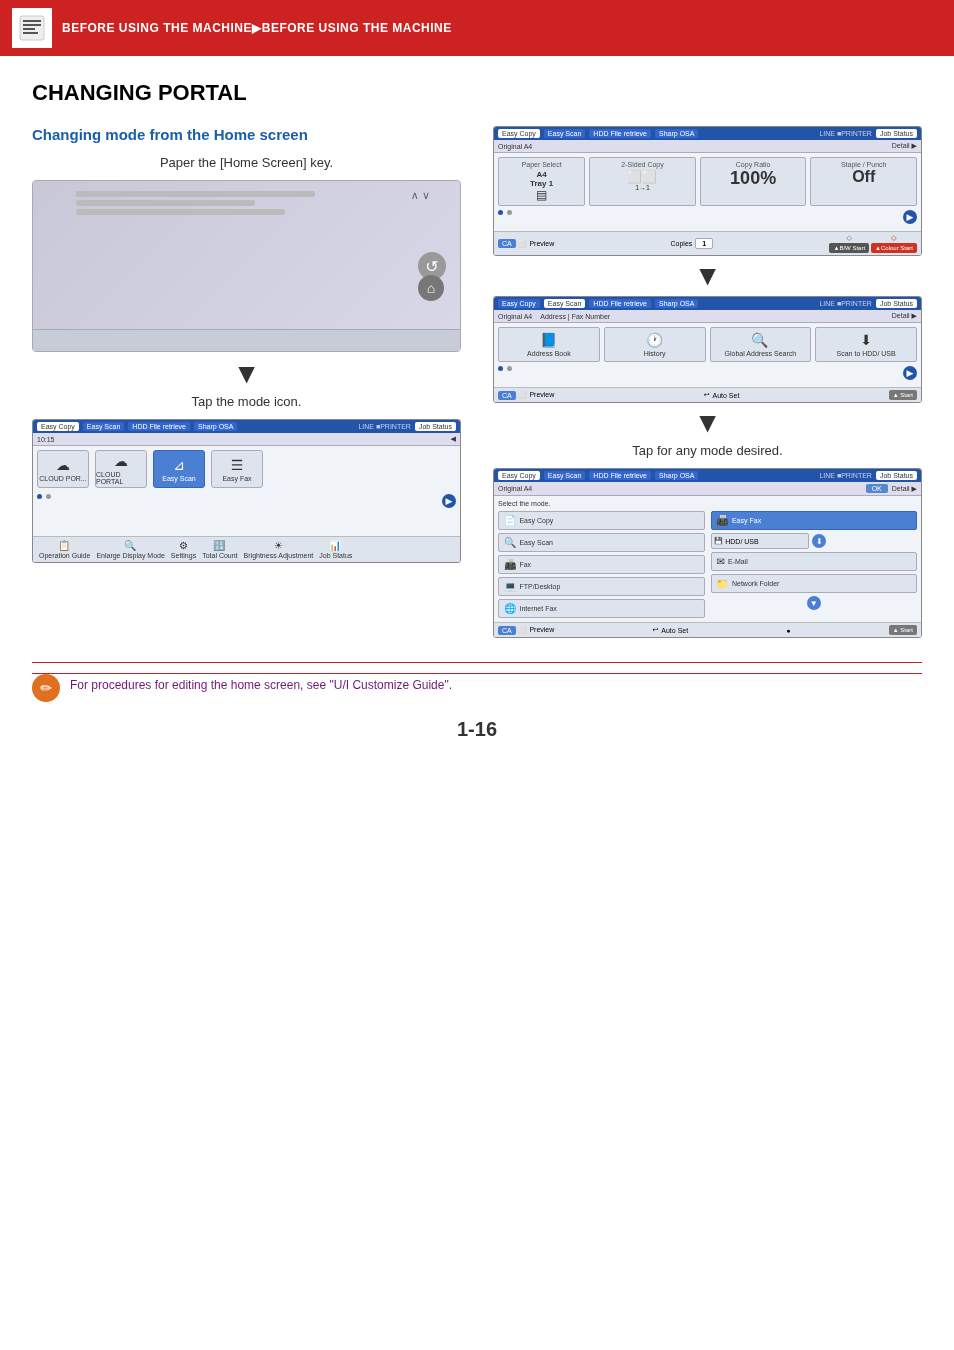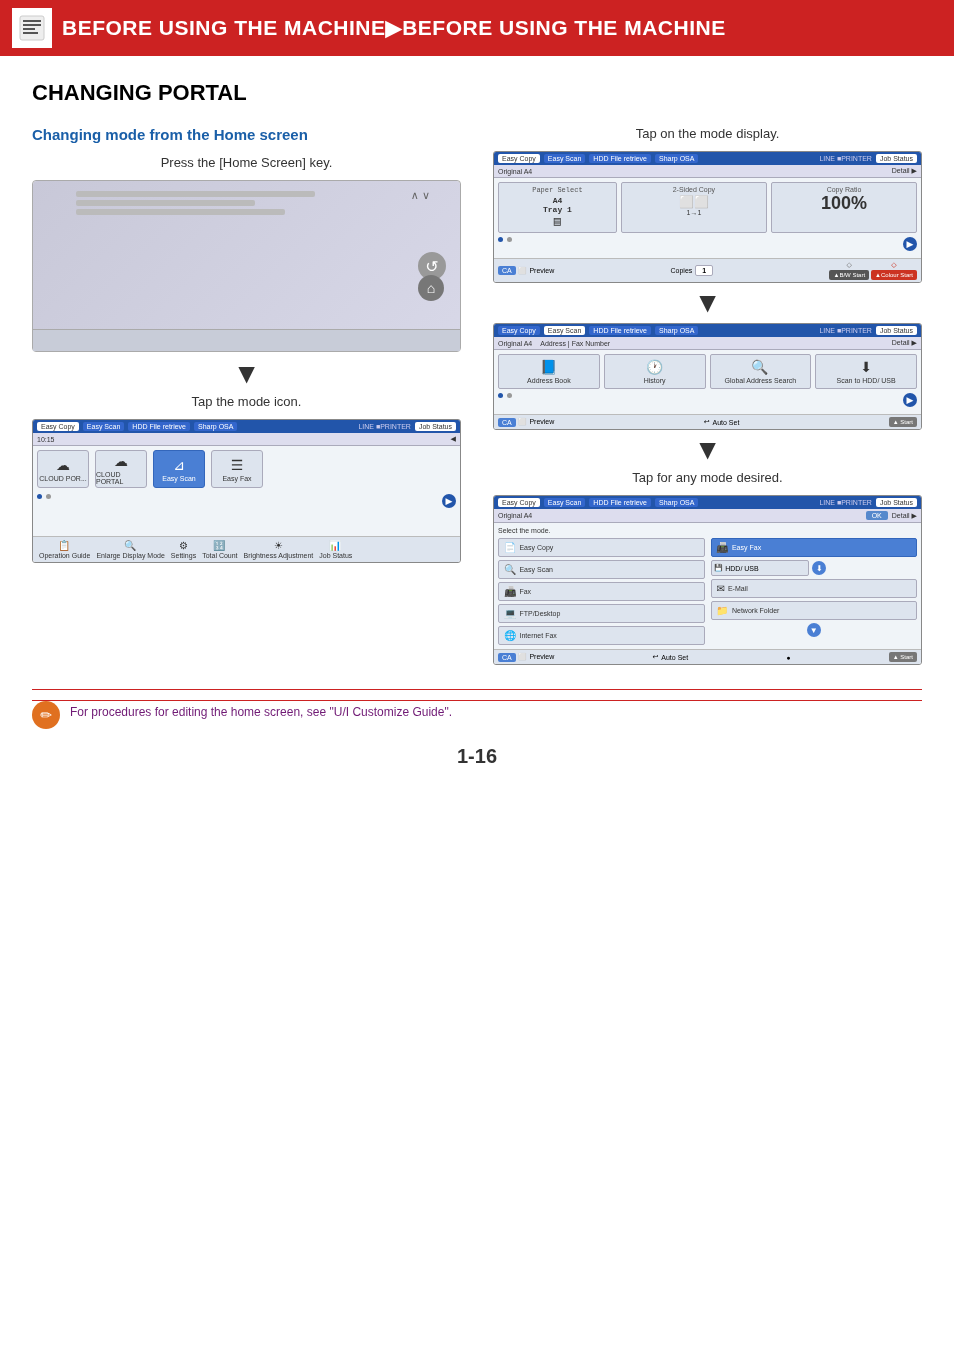--- a/index.html
+++ b/index.html
@@ -25,21 +25,21 @@
       background: #fff;
       display: flex;
       align-items: center;
       justify-content: center;
       font-size: 18px;
       color: #333;
     }
     .header-title {
       color: #fff;
       font-weight: bold;
-      font-size: 21px;
+      font-size: 12px;
       letter-spacing: 0.5px;
     }
 
     
     .main-content {
       padding: 24px 32px 20px 32px;
     }
 
     .page-title {
       font-size: 22px;
@@ -392,21 +392,21 @@
   <div class="header-title">BEFORE USING THE MACHINE▶BEFORE USING THE MACHINE</div>
 </div>
 
 <div class="main-content">
   <div class="page-title">CHANGING PORTAL</div>
 
   <div class="two-col">
 
     <div class="col-left">
       <div class="section-title">Changing mode from the Home screen</div>
-      <div class="instruction-text">Press the [Home Screen] key.</div>
+      <div class="instruction-text">Paper the [Home Screen] key.</div>
 
       <div class="screen-mock">
         <div class="home-screen">
           <div class="home-screen-lines">
             <div class="home-screen-line" style="width:80%"></div>
             <div class="home-screen-line" style="width:60%"></div>
             <div class="home-screen-line" style="width:70%"></div>
           </div>
           <div style="position:absolute; top:8px; right:30px; font-size:11px; color:#666;">∧ ∨</div>
           <div class="home-screen-gear">↺</div>
@@ -480,50 +480,53 @@
           </div>
           <div class="footer-item">
             <div class="footer-icon">📊</div>
             <span>Job Status</span>
           </div>
         </div>
       </div>
     </div>
 
     <div class="col-right">
-      <div class="instruction-text">Tap on the mode display.</div>
 
       <div class="mode-screen">
         <div class="mode-screen-header">
           <div class="mode-tab active">Easy Copy</div>
           <div class="mode-tab">Easy Scan</div>
           <div class="mode-tab">HDD File retrieve</div>
           <div class="mode-tab">Sharp OSA</div>
           <div style="margin-left:auto; font-size:7px; color:#cce;">LINE ■PRINTER</div>
           <div style="background:#fff; color:#333; border-radius:2px; padding:1px 4px; font-size:7px;">Job Status</div>
         </div>
         <div style="background:#dde; padding:2px 4px; display:flex; align-items:center; font-size:7px; color:#333; border-bottom:1px solid #aab; gap:4px;">
           <span>Original A4</span>
           <span style="margin-left:auto;">Detail ▶</span>
         </div>
         <div class="copy-screen-body">
           <div class="copy-row">
-            <div class="copy-cell" style="flex:0.8;font-family:Liberation Mono, monospace;">
+            <div class="copy-cell" style="flex:0.8;">
               <div style="font-size:7px; color:#555;">Paper Select</div>
               <div style="font-size:8px; margin-top:2px; font-weight:bold;">A4<br>Tray 1</div>
               <div style="font-size:12px;">▤</div>
             </div>
             <div class="copy-cell">
               <div style="font-size:7px; color:#555;">2-Sided Copy</div>
               <div style="font-size:12px; margin-top:2px;">⬜⬜</div>
               <div style="font-size:7px;">1→1</div>
             </div>
             <div class="copy-cell">
               <div style="font-size:7px; color:#555;">Copy Ratio</div>
               <div class="big" style="font-size:18px; font-weight:bold;">100%</div>
+            </div>
+            <div class="copy-cell">
+              <div style="font-size:7px; color:#555;">Staple / Punch</div>
+              <div class="off" style="font-size:16px; font-weight:bold;">Off</div>
             </div>
           </div>
           <div class="dots-row">
             <div class="dot"></div>
             <div class="dot gray"></div>
             <div style="margin-left:auto;" class="nav-arrow">▶</div>
           </div>
         </div>
         <div class="copy-footer">
           <div style="font-size:7px; display:flex; align-items:center; gap:3px;">

